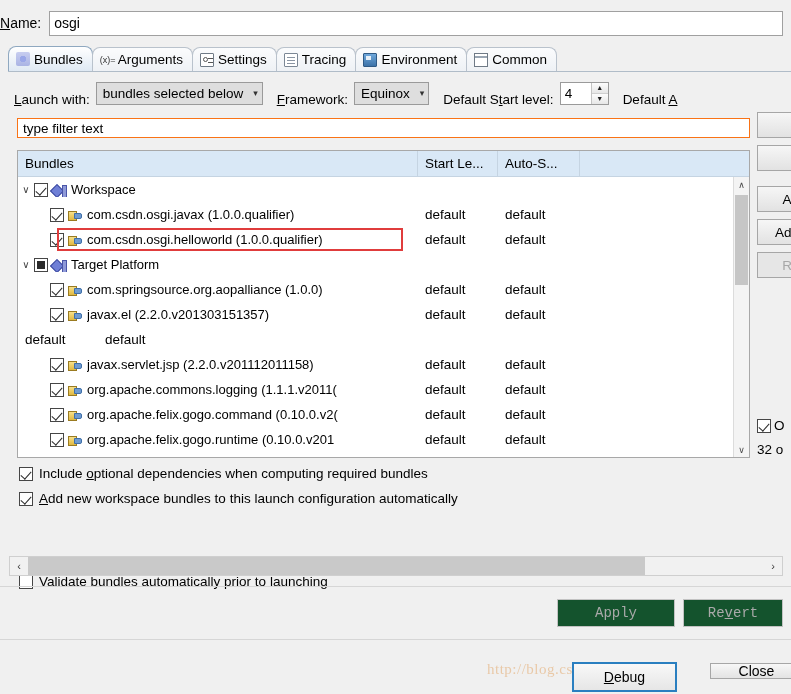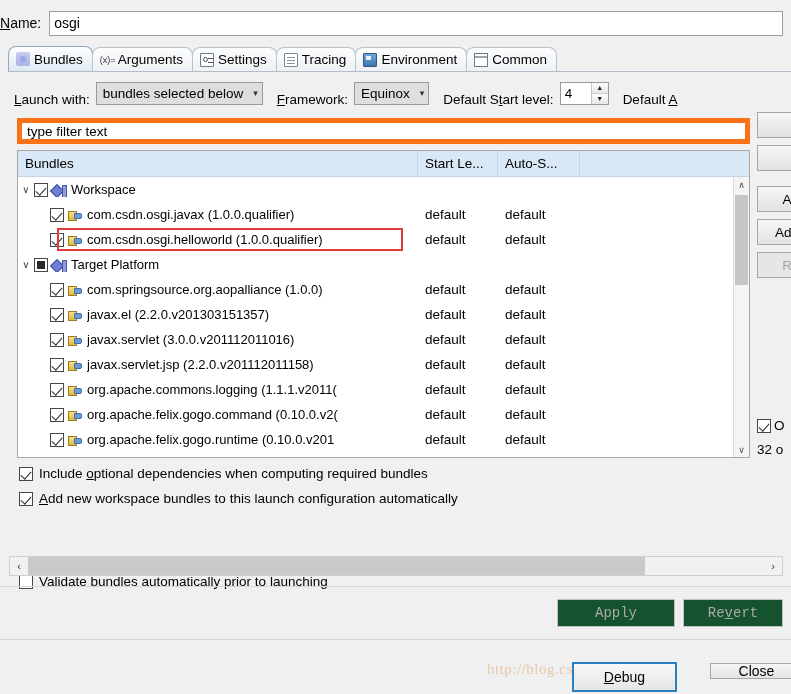--- a/index.html
+++ b/index.html
@@ -83,22 +83,22 @@
     display: inline-flex; height: 23px; border: 1px solid #9a9a9a; background: #fff;
     margin-right: 14px;
   }
   .spin .sv { width: 30px; padding: 0 4px; line-height: 21px; font-size: 13.5px; }
   .spin .sbtns { width: 17px; border-left: 1px solid #c3c3c3; display: flex; flex-direction: column; background:#eee; }
   .spin .sb { flex: 1; display: flex; align-items: center; justify-content: center; font-size: 7px; color: #222; background: linear-gradient(#fdfdfd,#e6e6e6); }
   .spin .sb + .sb { border-top: 1px solid #cfcfcf; }
 
   
   .filter {
-    position: absolute; left: 17px; top: 118px; width: 733px; height: 26px;
-    border: 5px solid #f97316; background: #fff;
+    position: absolute; left: 17px; top: 118px; width: 733px; height: 20px;
+    border: 1px solid #f97316; background: #fff;
     font-family: "Liberation Sans", sans-serif; font-size: 13.5px;
     padding: 0 5px; color: #000; outline: none;
   }
 
   
   .tree-wrap {
     position: absolute; left: 17px; top: 150px; width: 733px; height: 308px;
     border: 1px solid #a8a8a8; background: #fff; overflow: hidden;
   }
   .thead { display: flex; height: 26px; background: #d9e8f6; border-bottom: 1px solid #c5d4e2; }
@@ -363,26 +363,20 @@
           <div class="cell0">
             <span class="indent" style="width: 32px;"></span>
             <span class="cbx checked"></span>
             <span class="bico plug"></span>
             <span class="blabel">javax.el (2.2.0.v201303151357)</span>
           </div>
           <div class="cell1">default</div>
           <div class="cell2">default</div>
         </div>
         <div class="row">
-          <div class="cell0">
-            <span class="indent" style="width: 32px;"></span>
-            <span class="cbx checked"></span>
-            <span class="bico plug"></span>
-            <span class="blabel">javax.servlet (3.0.0.v201112011016)</span>
-          </div>
           <div class="cell1">default</div>
           <div class="cell2">default</div>
         </div>
         <div class="row">
           <div class="cell0">
             <span class="indent" style="width: 32px;"></span>
             <span class="cbx checked"></span>
             <span class="bico plug"></span>
             <span class="blabel">javax.servlet.jsp (2.2.0.v201112011158)</span>
           </div>

